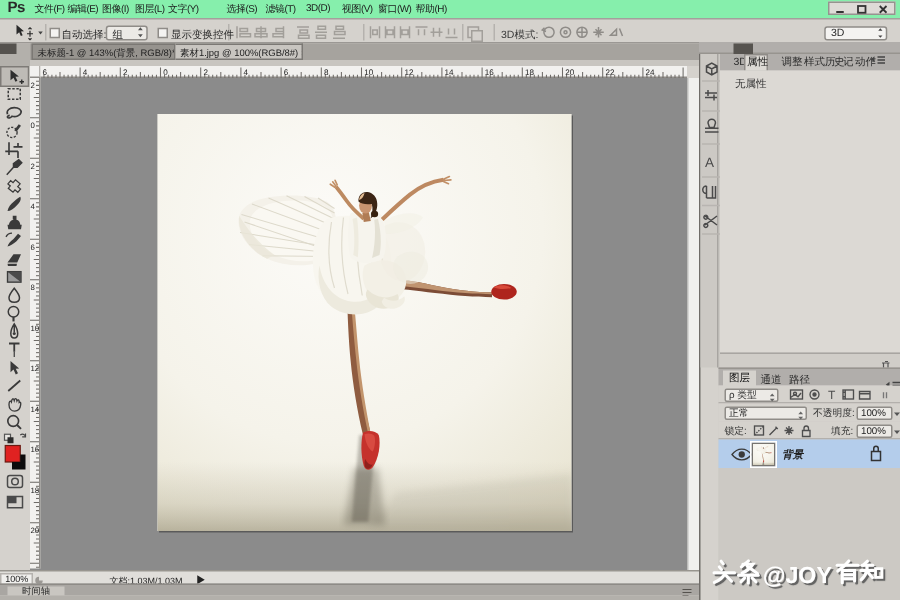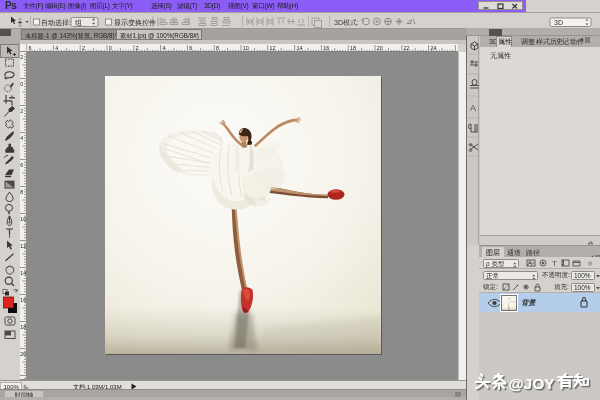--- a/index.html
+++ b/index.html
@@ -1,18 +1,18 @@
 <!DOCTYPE html>
 <html><head><meta charset="utf-8">
 <style>
 *{margin:0;padding:0;box-sizing:border-box}
 html,body{width:600px;height:400px;overflow:hidden}
 body{font-family:"Liberation Sans",sans-serif;background:#d5d2cd;position:relative}
 .abs{position:absolute}
-#menubar{left:0;top:0;width:526px;height:12px;background:#8b5cf6;font-size:6.6px;color:#1c1c1c;letter-spacing:-0.3px}
+#menubar{left:0;top:0;width:600px;height:12px;background:#86efac;font-size:6.6px;color:#1c1c1c;letter-spacing:-0.3px}
 #menubar .mi{position:absolute;top:2px;white-space:nowrap}
 #ps{position:absolute;left:5px;top:0px;font-weight:bold;font-size:10px;color:#2a2a2a}
 #winbtns{position:absolute;right:3px;top:1px;width:45px;height:9px;background:#dedbd7;border:1px solid #96938f;display:flex}
 #winbtns{justify-content:center}
 #optbar{left:0;top:12px;width:600px;height:17px;background:#d5d2cd;border-top:1px solid #a3a09c;border-bottom:1px solid #9b9894;font-size:7px;color:#2a2a2a}
 #tabstrip{left:20px;top:29px;width:446px;height:15px;background:#a6a39e;border-bottom:1px solid #8e8b87}
 .dtab{position:absolute;top:0;height:11px;font-size:6.3px;line-height:11px;white-space:nowrap;padding:0 3px;color:#222}
 #toolhead{left:0;top:29px;width:20px;height:15px;background:#b3b0ab}
 #toolheadbox{left:0;top:29px;width:11px;height:7px;background:#55524e}
 #toolcol{left:0;top:44px;width:20px;height:334px;background:#d5d2cd}

